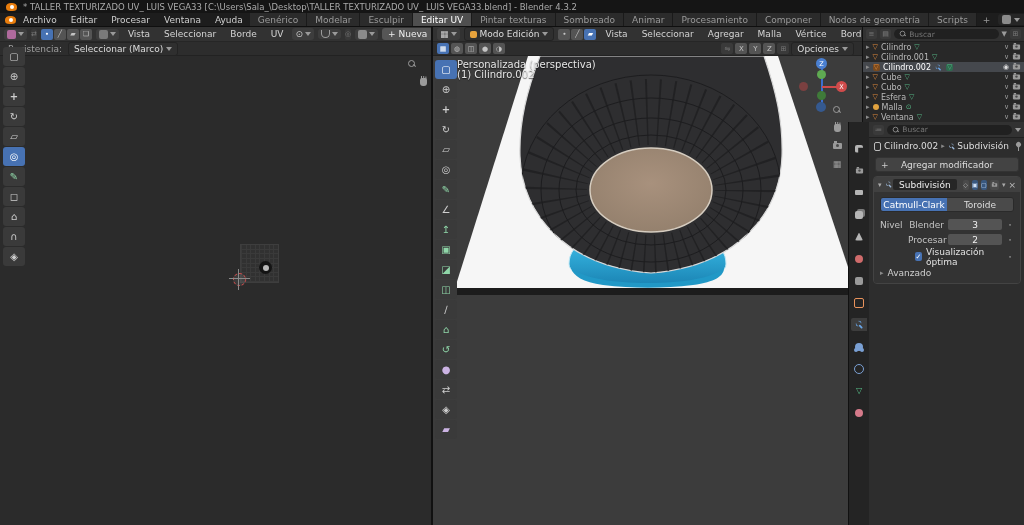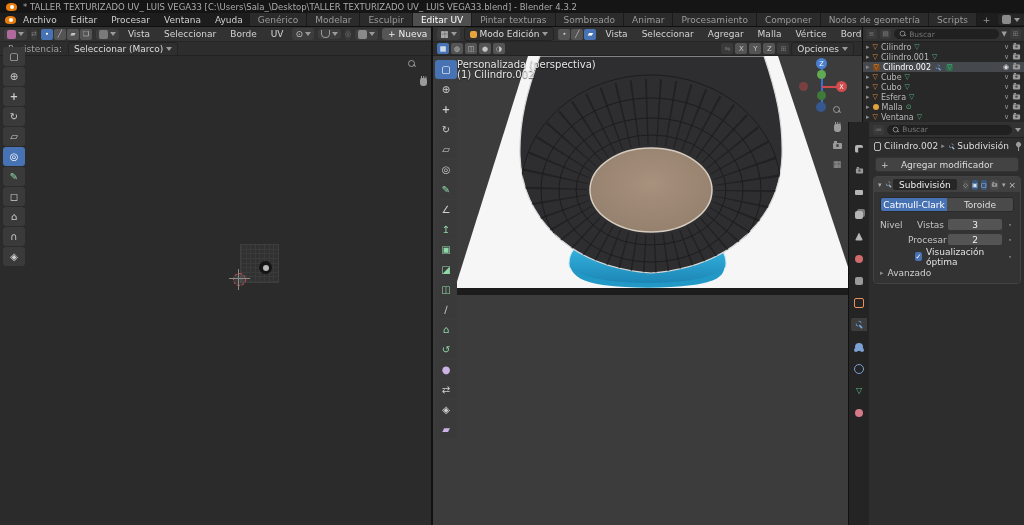--- a/index.html
+++ b/index.html
@@ -557,21 +557,21 @@
           <span style="color:#aaa;font-size:7px;">▾</span>
           <span style="color:#bbb;">×</span>
         </div>
         <div class="modbody">
           <div class="algrow">
             <span class="algbtn on">Catmull-Clark</span>
             <span class="algbtn">Toroide</span>
           </div>
           <div class="prow">
             <span style="width:24px;">Nivel</span>
-            <span class="plabel" style="width:36px;">Vistas</span>
+            <span class="plabel" style="width:36px;">Blender</span>
             <span class="pfield">3</span>
             <span class="deco">•</span>
           </div>
           <div class="prow">
             <span style="width:24px;"></span>
             <span class="plabel" style="width:36px;">Procesar</span>
             <span class="pfield">2</span>
             <span class="deco">•</span>
           </div>
           <div class="prow" style="margin-top:4px;">

